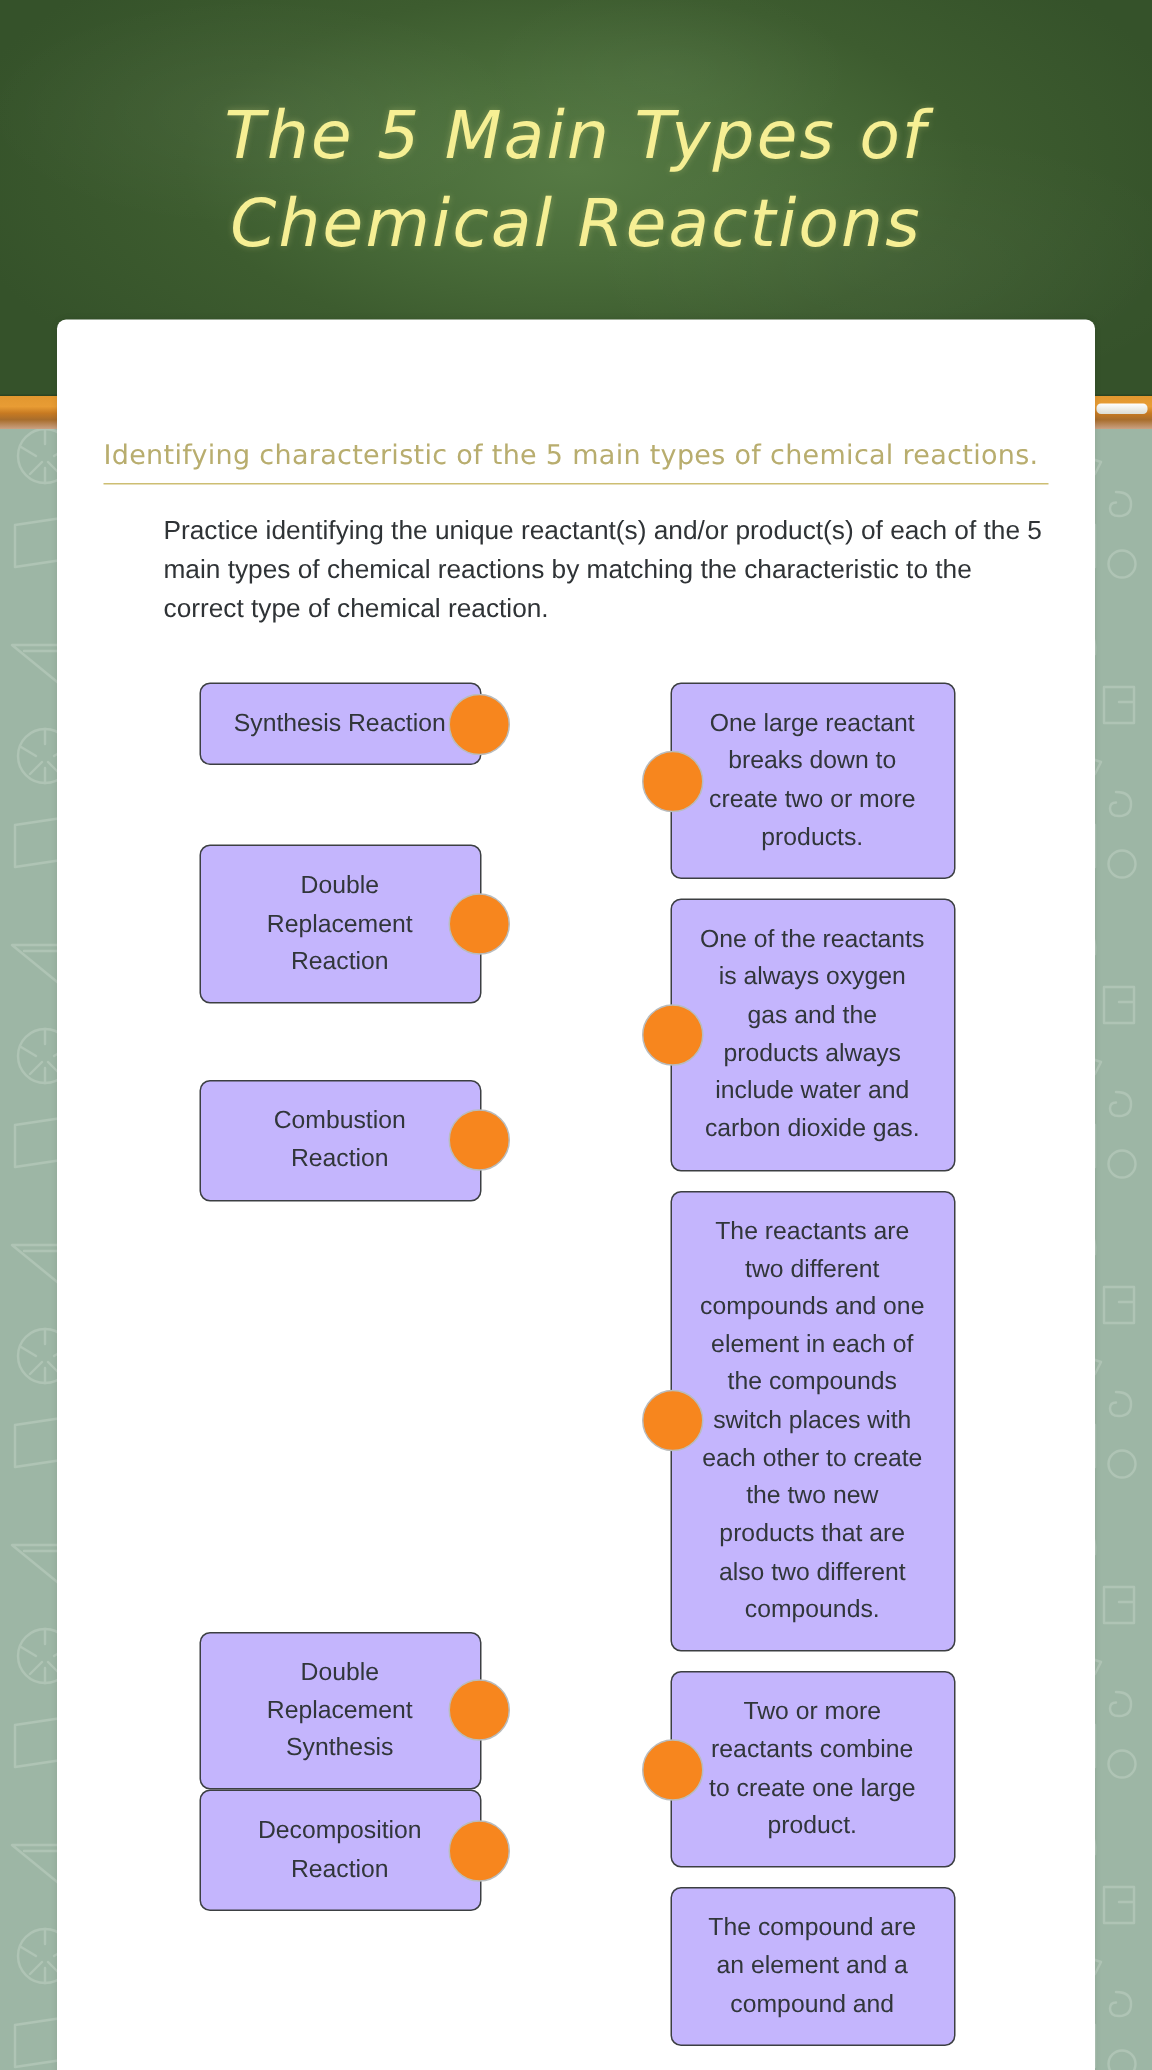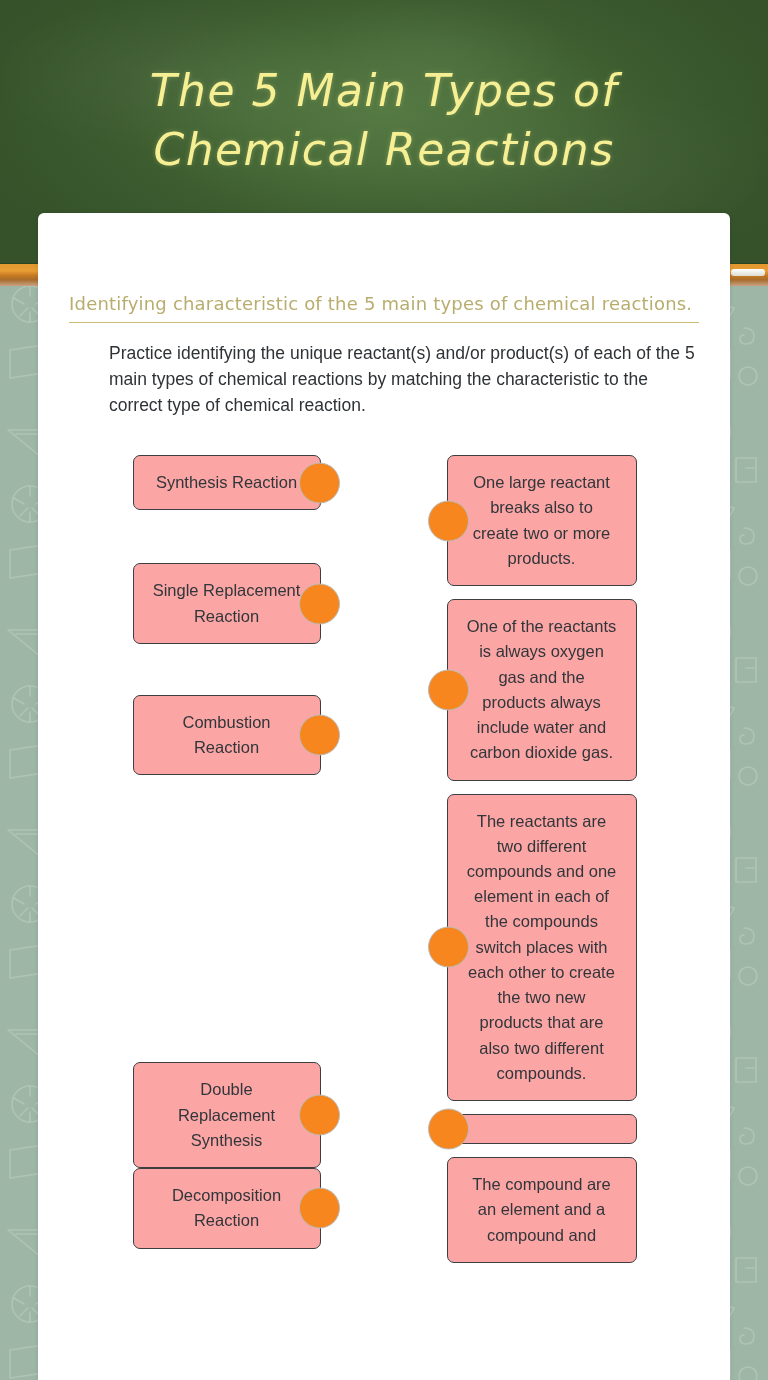--- a/index.html
+++ b/index.html
@@ -132,21 +132,21 @@
   .col {
     display: flex;
     flex-direction: column;
     align-items: center;
   }
   .col-left  { align-items: center; }
   .col-right { align-items: center; }
 
   .card {
     position: relative;
-    background: #fca5a5;
+    background: #c4b5fd;
     border: 1.3px solid #3c3f42;
     border-radius: 7px;
     font-size: 16.5px;
     line-height: 1.53;
     color: #31363a;
     text-align: center;
     display: flex;
     align-items: center;
     justify-content: center;
   }
@@ -234,21 +234,21 @@
     <div class="match-grid">
 
       <div class="col col-left">
 
         <div class="card card-left" style="margin-top:10px;">
           <span>Synthesis Reaction</span>
           <span class="dot dot-right"></span>
         </div>
 
         <div class="card card-left" style="margin-top:53px;">
-          <span>Single Replacement Reaction</span>
+          <span>Double Replacement Reaction</span>
           <span class="dot dot-right"></span>
         </div>
 
         <div class="card card-left" style="margin-top:51px;justify-content:flex-end;">
           <span>Combustion Reaction</span>
           <span class="dot dot-right"></span>
         </div>
 
         <div class="card card-left" style="margin-top:287px;">
           <span>Double Replacement Synthesis</span>
@@ -258,35 +258,36 @@
         <div class="card card-left" style="">
           <span>Decomposition Reaction</span>
           <span class="dot dot-right"></span>
         </div>
 
       </div>
 
       <div class="col col-right">
 
         <div class="card card-right" style="margin-top:10px;">
-          <span>One large reactant breaks also to create two or more products.</span>
+          <span>One large reactant breaks down to create two or more products.</span>
           <span class="dot dot-left"></span>
         </div>
 
         <div class="card card-right" style="margin-top:13px;">
           <span>One of the reactants is always oxygen gas and the products always include water and carbon dioxide gas.</span>
           <span class="dot dot-left"></span>
         </div>
 
         <div class="card card-right" style="margin-top:13px;">
           <span>The reactants are two different compounds and one element in each of the compounds switch places with each other to create the two new products that are also two different compounds.</span>
           <span class="dot dot-left"></span>
         </div>
 
         <div class="card card-right" style="margin-top:13px;">
+          <span>Two or more reactants combine to create one large product.</span>
           <span class="dot dot-left"></span>
         </div>
 
         <div class="card card-right" style="margin-top:13px;">
           <span>The compound are an element and a compound and</span>
         </div>
 
       </div>
 
     </div>

